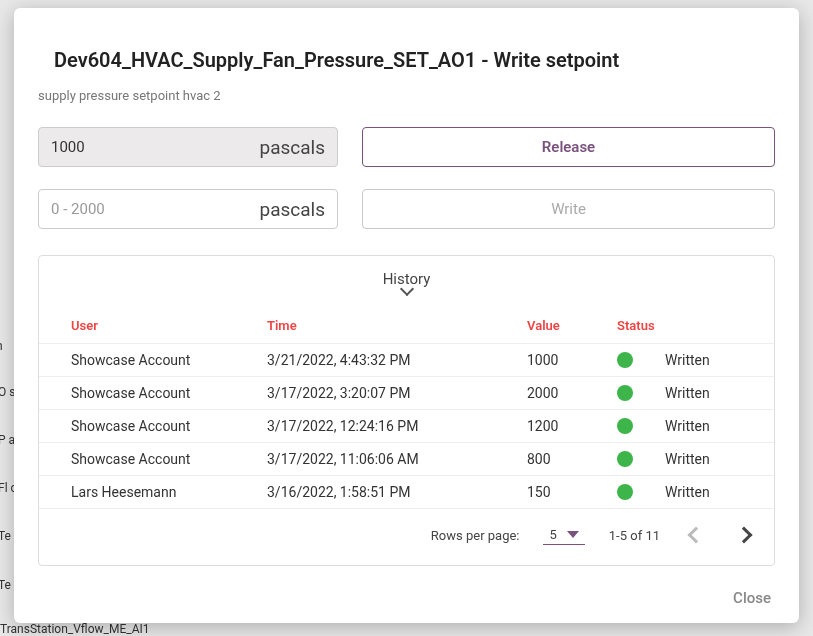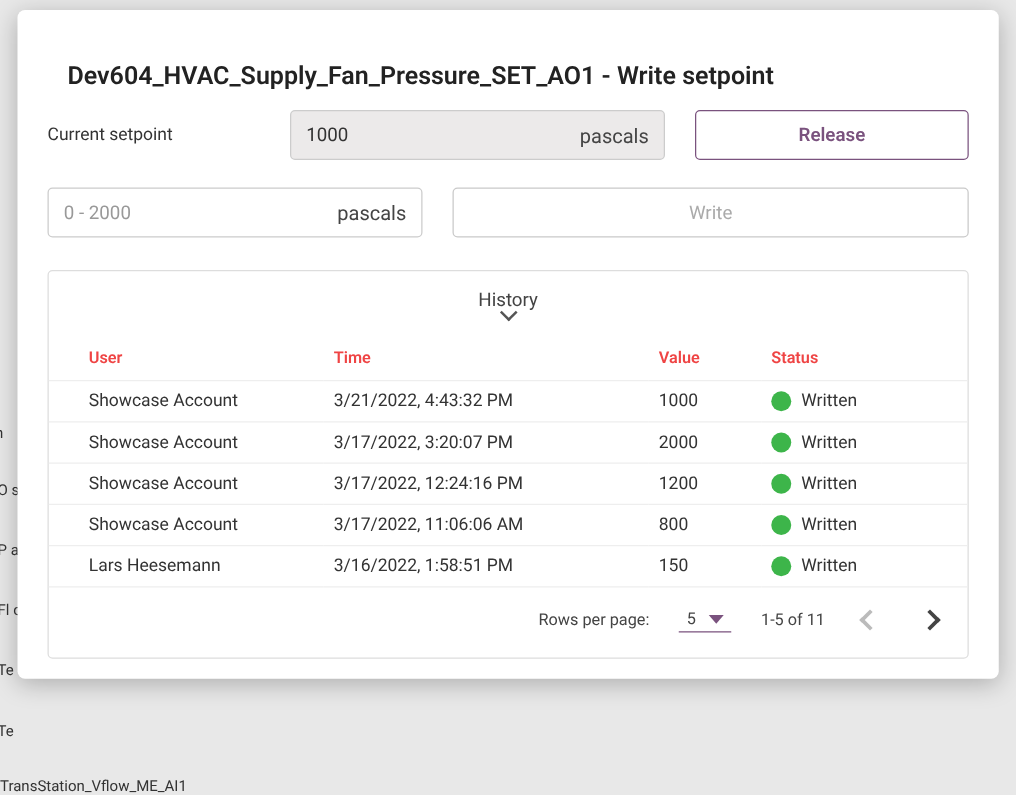--- a/index.html
+++ b/index.html
@@ -65,21 +65,21 @@
   .field-value {
     flex: 1;
     color: #333;
   }
   .field-placeholder {
     flex: 1;
     color: #999;
   }
   .field-unit {
     color: #444;
-    font-size: 16px;
+    font-size: 19px;
   }
   .btn {
     flex: 1;
     height: 40px;
     border-radius: 4px;
     border: 1px solid #c9c9c9;
     background: #fff;
     font-size: 15px;
     display: flex;
     align-items: center;
@@ -136,21 +136,21 @@
     border-top: 1px solid #eee;
     color: #333;
   }
   table.history tbody tr:last-child td {
     border-bottom: 1px solid #eee;
   }
   table.history tbody td:first-child { padding-left: 32px; }
   .status-cell {
     display: flex;
     align-items: center;
-    gap: 8px;
+    gap: 32px;
   }
   .dot {
     width: 16px; height: 16px; border-radius: 50%;
     background: #3db54a;
     flex: none;
   }
   .pager {
     display: flex;
     align-items: center;
     justify-content: flex-end;
@@ -213,23 +213,23 @@
 <div class="bg-clutter" style="left:-2px; top:482px; line-height:12px;">Fl
 oc</div>
 <div class="bg-clutter" style="left:-2px; top:530px; line-height:12px;">Te
 a</div>
 <div class="bg-clutter" style="left:-2px; top:578px;">Te</div>
 <div class="bg-clutter" style="left:0px; top:622px;">TransStation_Vflow_ME_AI1</div>
 
 <div class="modal">
 
   <h1 class="title">Dev604_HVAC_Supply_Fan_Pressure_SET_AO1 - Write setpoint</h1>
+  <div class="subtitle">supply pressure setpoint hvac 2</div>
 
   <div class="row">
-    <div class="row-label">Current setpoint</div>
     <div class="field field-readonly">
       <span class="field-value">1000</span>
       <span class="field-unit">pascals</span>
     </div>
     <div class="btn btn-release">Release</div>
   </div>
 
   <div class="row">
     <div class="field">
       <span class="field-placeholder">0 - 2000</span>
@@ -321,13 +321,16 @@
       <span>1-5 of 11</span>
       <span class="pager-arrow">
         <span class="chev chev-left"></span>
       </span>
       <span class="pager-arrow">
         <span class="chev chev-right"></span>
       </span>
     </div>
   </div>
 
+  <div class="footer">
+    <span class="close-link">Close</span>
+  </div>
 </div>
 
 </body></html>

